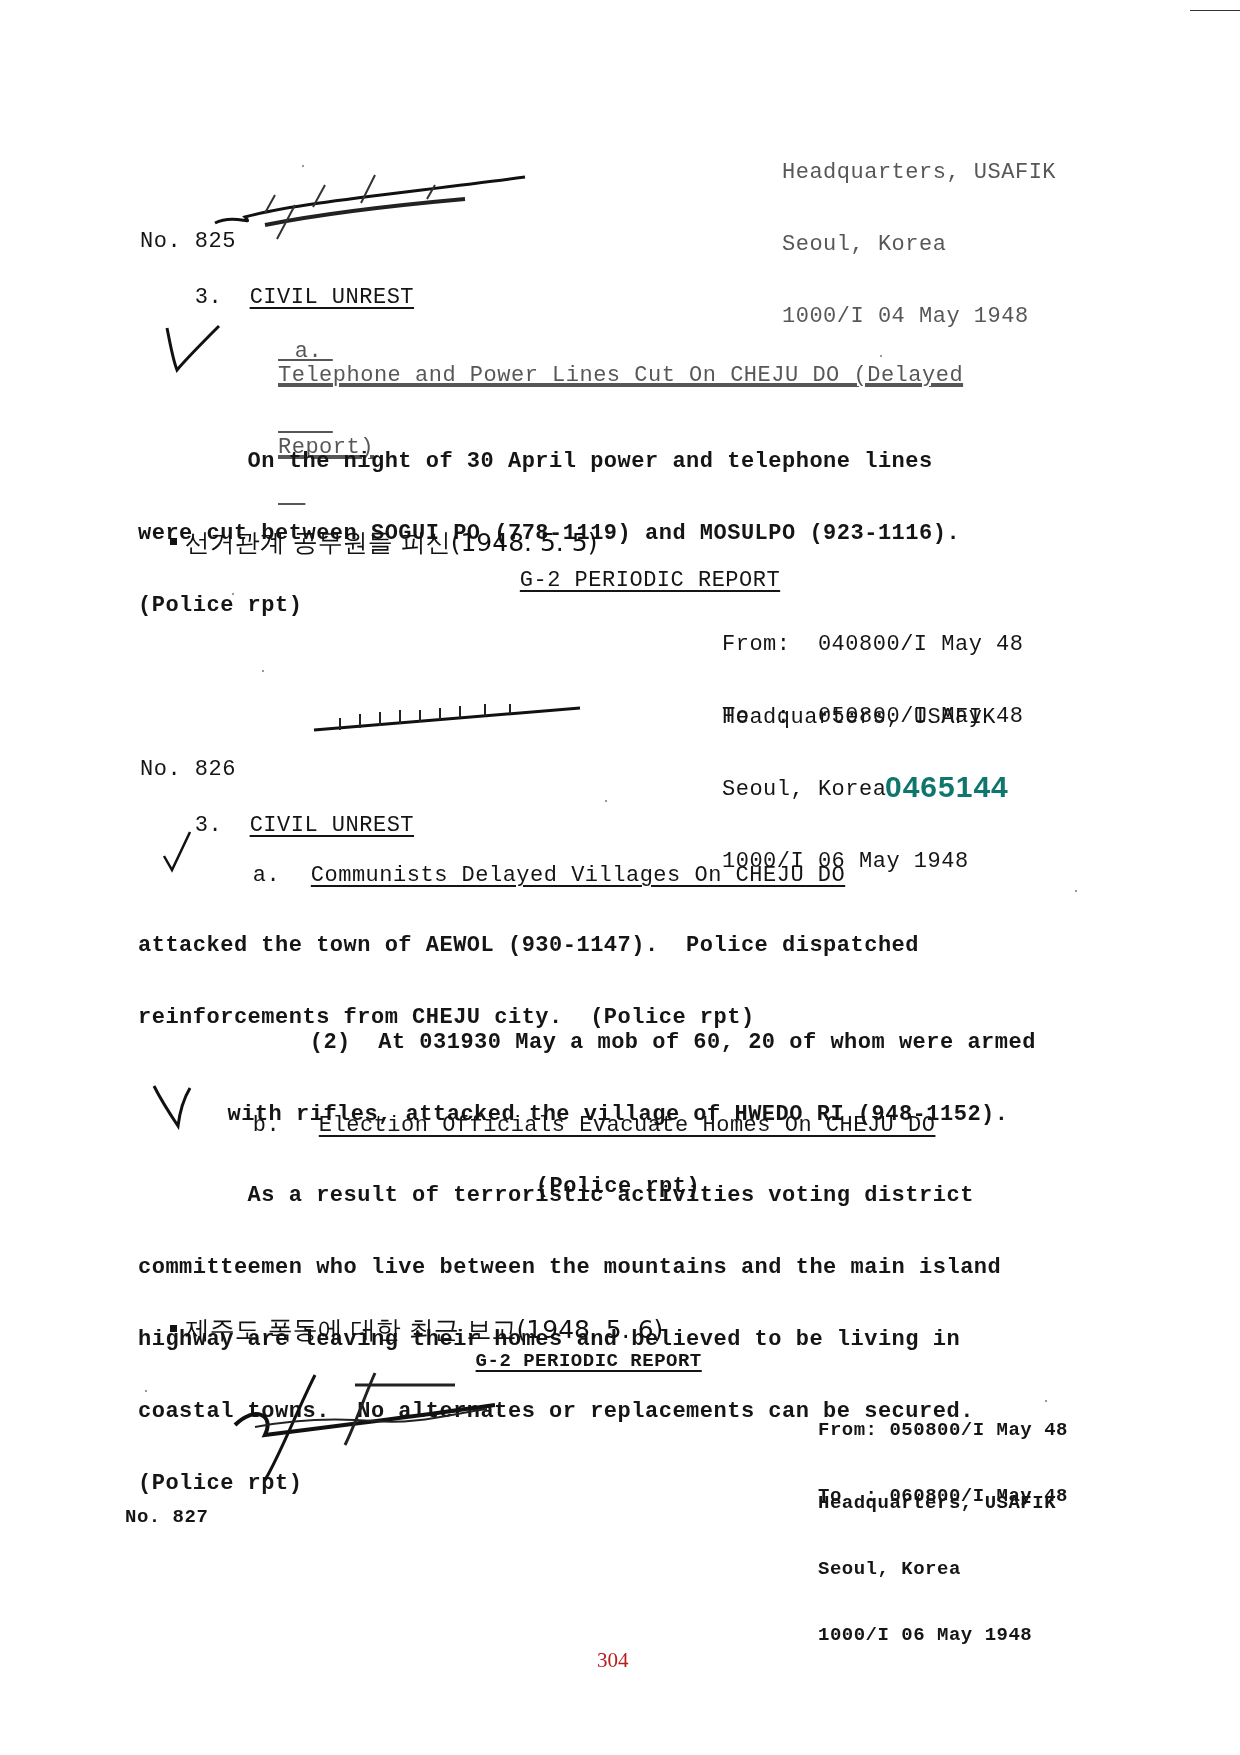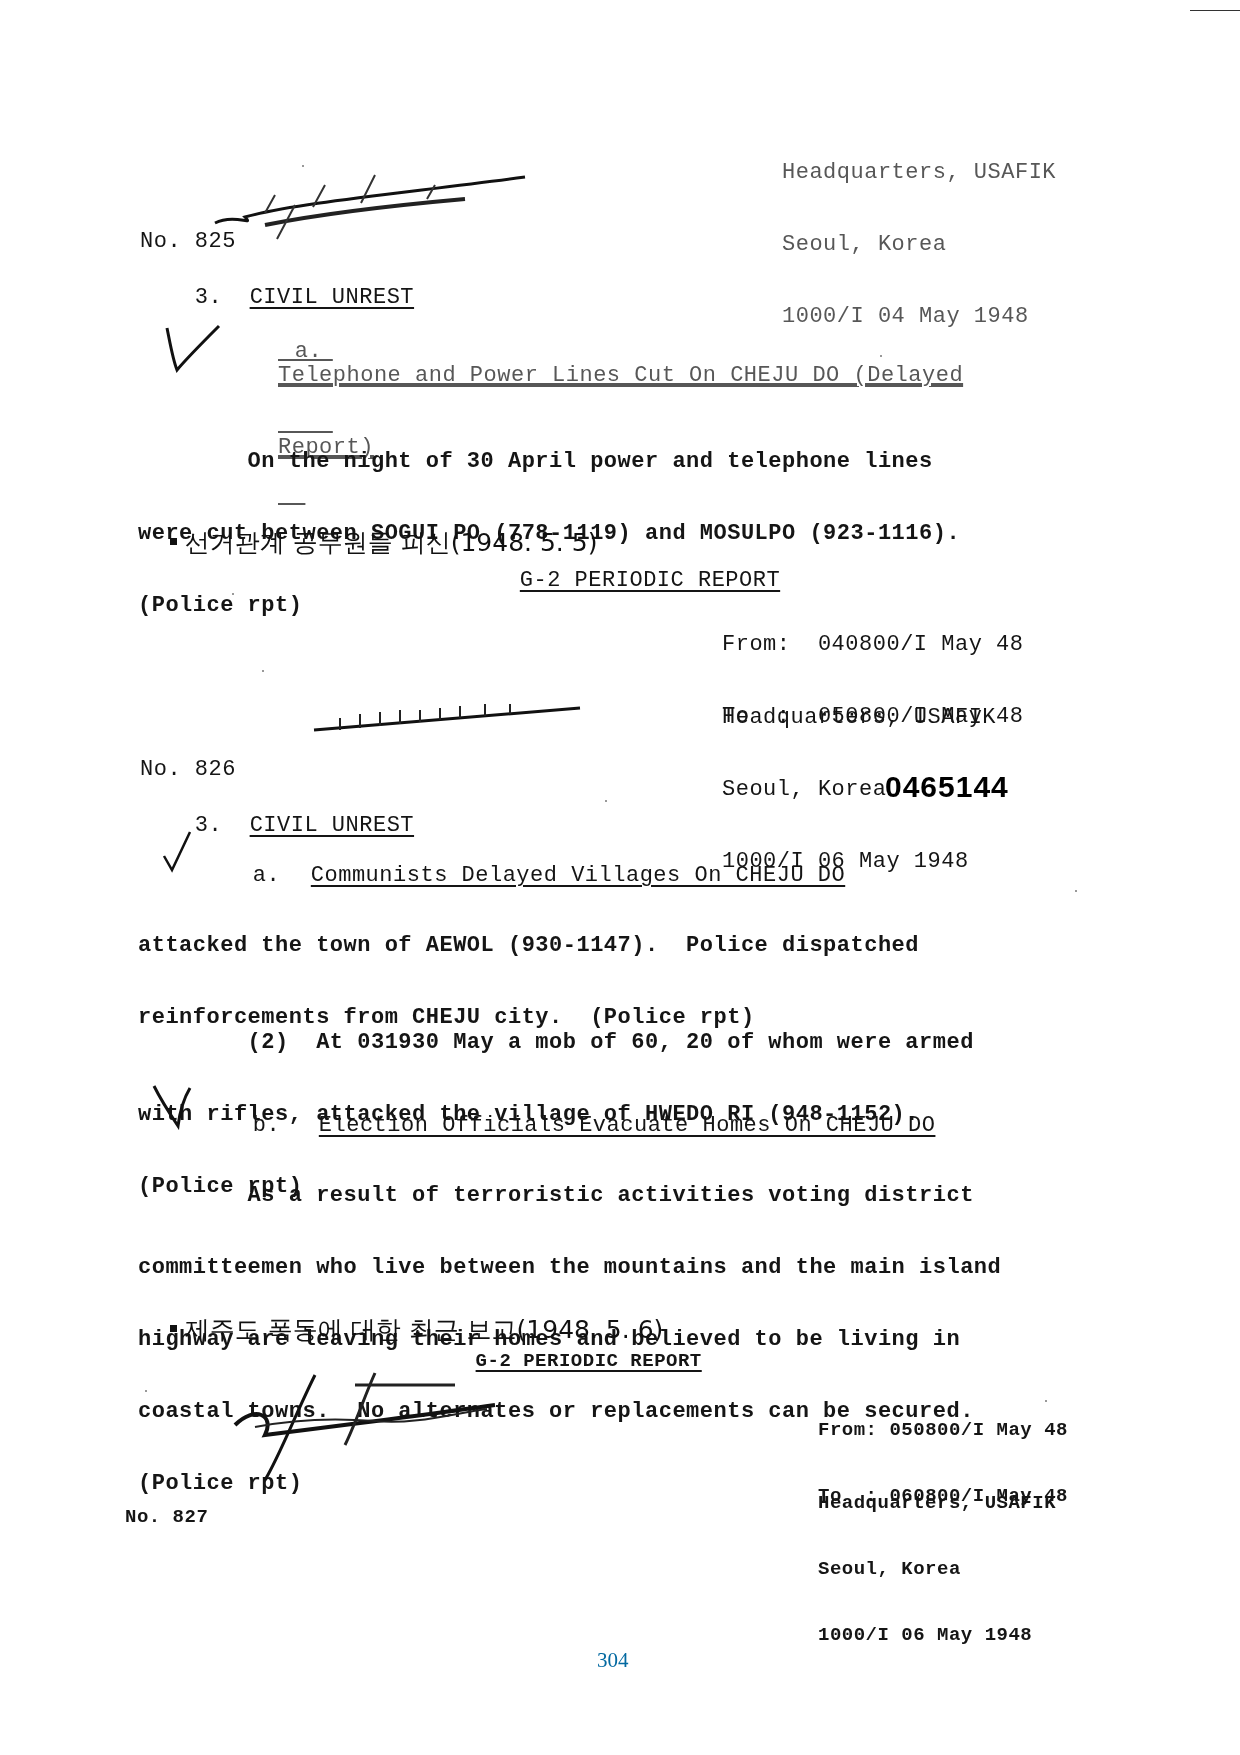--- a/index.html
+++ b/index.html
@@ -8,22 +8,22 @@
       font-family: "Liberation Mono", "DejaVu Sans Mono", monospace;
       color: #151515;
     }
     .abs { position: absolute; }
     .tw { font-family: "Liberation Mono", "DejaVu Sans Mono", monospace; font-size: 22px; line-height: 24px; white-space: pre; letter-spacing: 0.5px; }
     .tw-faded { color: #3a3a3a; opacity: 0.85; }
     .tw-bold { font-weight: bold; }
     .u { text-decoration: underline; text-underline-offset: 4px; text-decoration-thickness: 2px; }
     .kor { font-family: "DejaVu Sans", "Liberation Sans", sans-serif; font-size: 25px; line-height: 30px; white-space: pre; color: #111; }
     .kor .bullet { display: inline-block; width: 7px; height: 7px; background: #111; margin-right: 8px; vertical-align: middle; position: relative; top: -3px; }
-    .pagenum { font-family: "Liberation Serif", "DejaVu Serif", serif; font-size: 21px; color: #0369a1; }
-    .stamp { font-family: "Liberation Sans", "DejaVu Sans", sans-serif; font-size: 30px; font-weight: bold; letter-spacing: 1px; color: #000000; }
+    .pagenum { font-family: "Liberation Serif", "DejaVu Serif", serif; font-size: 21px; color: #b91c1c; }
+    .stamp { font-family: "Liberation Sans", "DejaVu Sans", sans-serif; font-size: 30px; font-weight: bold; letter-spacing: 1px; color: #0f766e; }
     .para { width: 960px; font-weight: bold; }
     .sig svg, .check svg { display: block; }
     .topline { position: absolute; top: 10px; left: 1190px; width: 50px; height: 1px; background: #333; }
     .speck { position: absolute; width: 2px; height: 2px; background: #777; border-radius: 1px; }
   </style>
 </head>
 <body>
 
 <div>
 
@@ -110,21 +110,21 @@
   </div>
   <div class="abs tw" style="left:256px; top:840px;">
     <span class="u">Communists Delayed Villages On CHEJU DO</span>
   </div>
 
   <div class="abs tw para" style="left:138px; top:886px;">
     <div>attacked the town of AEWOL (930-1147).  Police dispatched</div>
     <div>reinforcements from CHEJU city.  (Police rpt)</div>
   </div>
 
-  <div class="abs tw para" style="left:138px; top:983px;">
+  <div class="abs tw para" style="left:138px; top:983px;text-align:center;">
     <div>        (2)  At 031930 May a mob of 60, 20 of whom were armed</div>
     <div>with rifles, attacked the village of HWEDO RI (948-1152).</div>
     <div>(Police rpt)</div>
   </div>
 
   <div class="abs check" style="left:150px; top:1080px;">
     <svg width="50" height="50" viewBox="0 0 50 50">
         <path d="M4 6 C 12 22, 20 34, 28 46 C 30 30, 34 18, 40 8" stroke="#111" stroke-width="3" fill="none"></path>
       </svg>
   </div>

